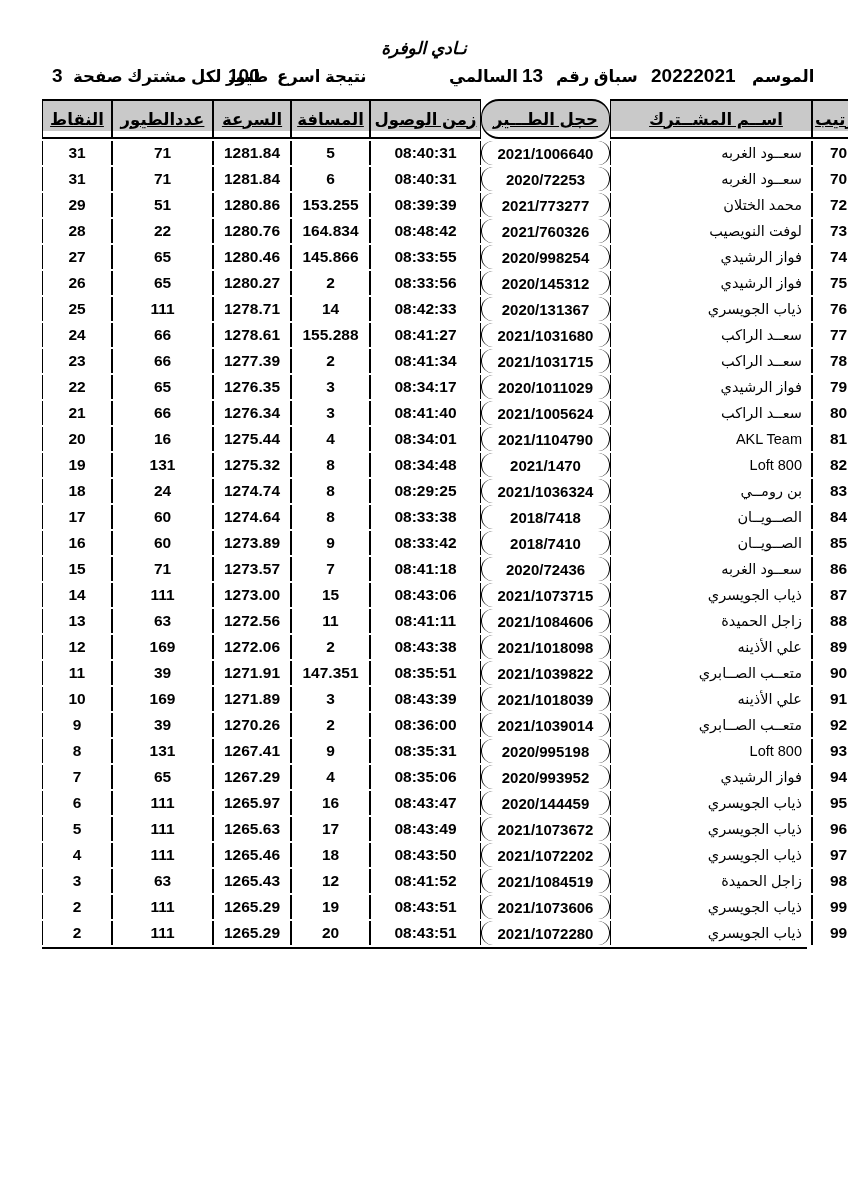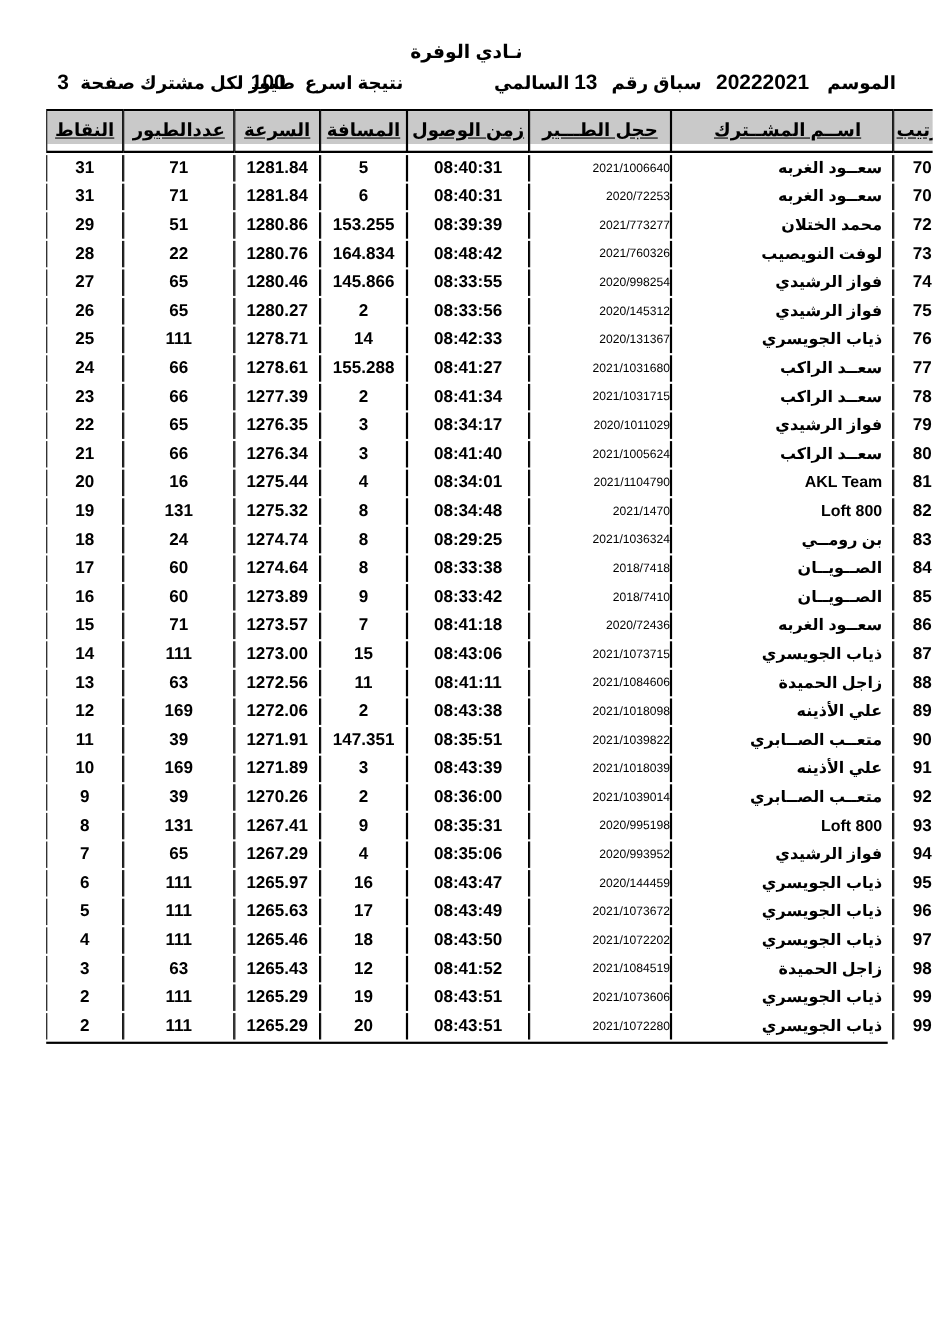--- a/index.html
+++ b/index.html
@@ -8,20 +8,21 @@
     font-family:"Liberation Sans","DejaVu Sans",sans-serif;
     color:#000;
   }
   .sheet{position:relative;width:848px;height:1200px;background:#fff;overflow:hidden;}
 
   
   .club-title{
     position:absolute;top:38px;left:0;right:0;
     text-align:center;font-weight:bold;font-size:17px;
     direction:rtl;
+    font-style:italic;
   }
 
   
   .meta-line{position:absolute;top:62px;left:0;right:0;height:28px;}
   .meta-line span{position:absolute;top:0;line-height:28px;font-weight:bold;white-space:nowrap;direction:rtl;}
   .tok-ar{font-size:16.5px;}
   .tok-num{font-size:19px;direction:ltr !important;}
   .pos-mawsim{left:752px;}
   .pos-season{left:651px;}
   .pos-sabaq{left:556px;}
@@ -51,29 +52,29 @@
   }
   td{
     border-left:1px solid #000;border-right:1px solid #000;
     height:24px;vertical-align:middle;text-align:center;
     font-size:15.5px;font-weight:bold;
     padding:0;overflow:hidden;white-space:nowrap;
   }
   
   .col-rank{width:47px;}
   .col-name{width:186px;padding-left:12px;}
-  .col-ring{width:123px;}
+  .col-ring{width:123px;border-radius:18px;}
   .col-arrival{width:105px;}
   .col-distance{width:73px;}
   .col-speed{width:72px;}
   .col-birds{width:95px;}
   .col-points{width:64px;}
 
-  td.col-name{text-align:right;padding-left:4px;padding-right:9px;font-weight:bold;font-size:14.5px;}
-  td.col-ring{font-weight:normal;font-size:11px;direction:ltr;text-align:right;}
+  td.col-name{text-align:right;padding-left:4px;padding-right:9px;font-weight:normal;font-size:14.5px;}
+  td.col-ring{font-weight:bold;font-size:15px;direction:ltr;}
   td.col-arrival{direction:ltr;margin-top:14px;}
   td.col-distance{direction:ltr;}
   td.col-speed{direction:ltr;}
 </style>
 </head>
 <body>
 
 <div class="sheet">
 
   <div class="club-title">نـادي الوفرة</div>

